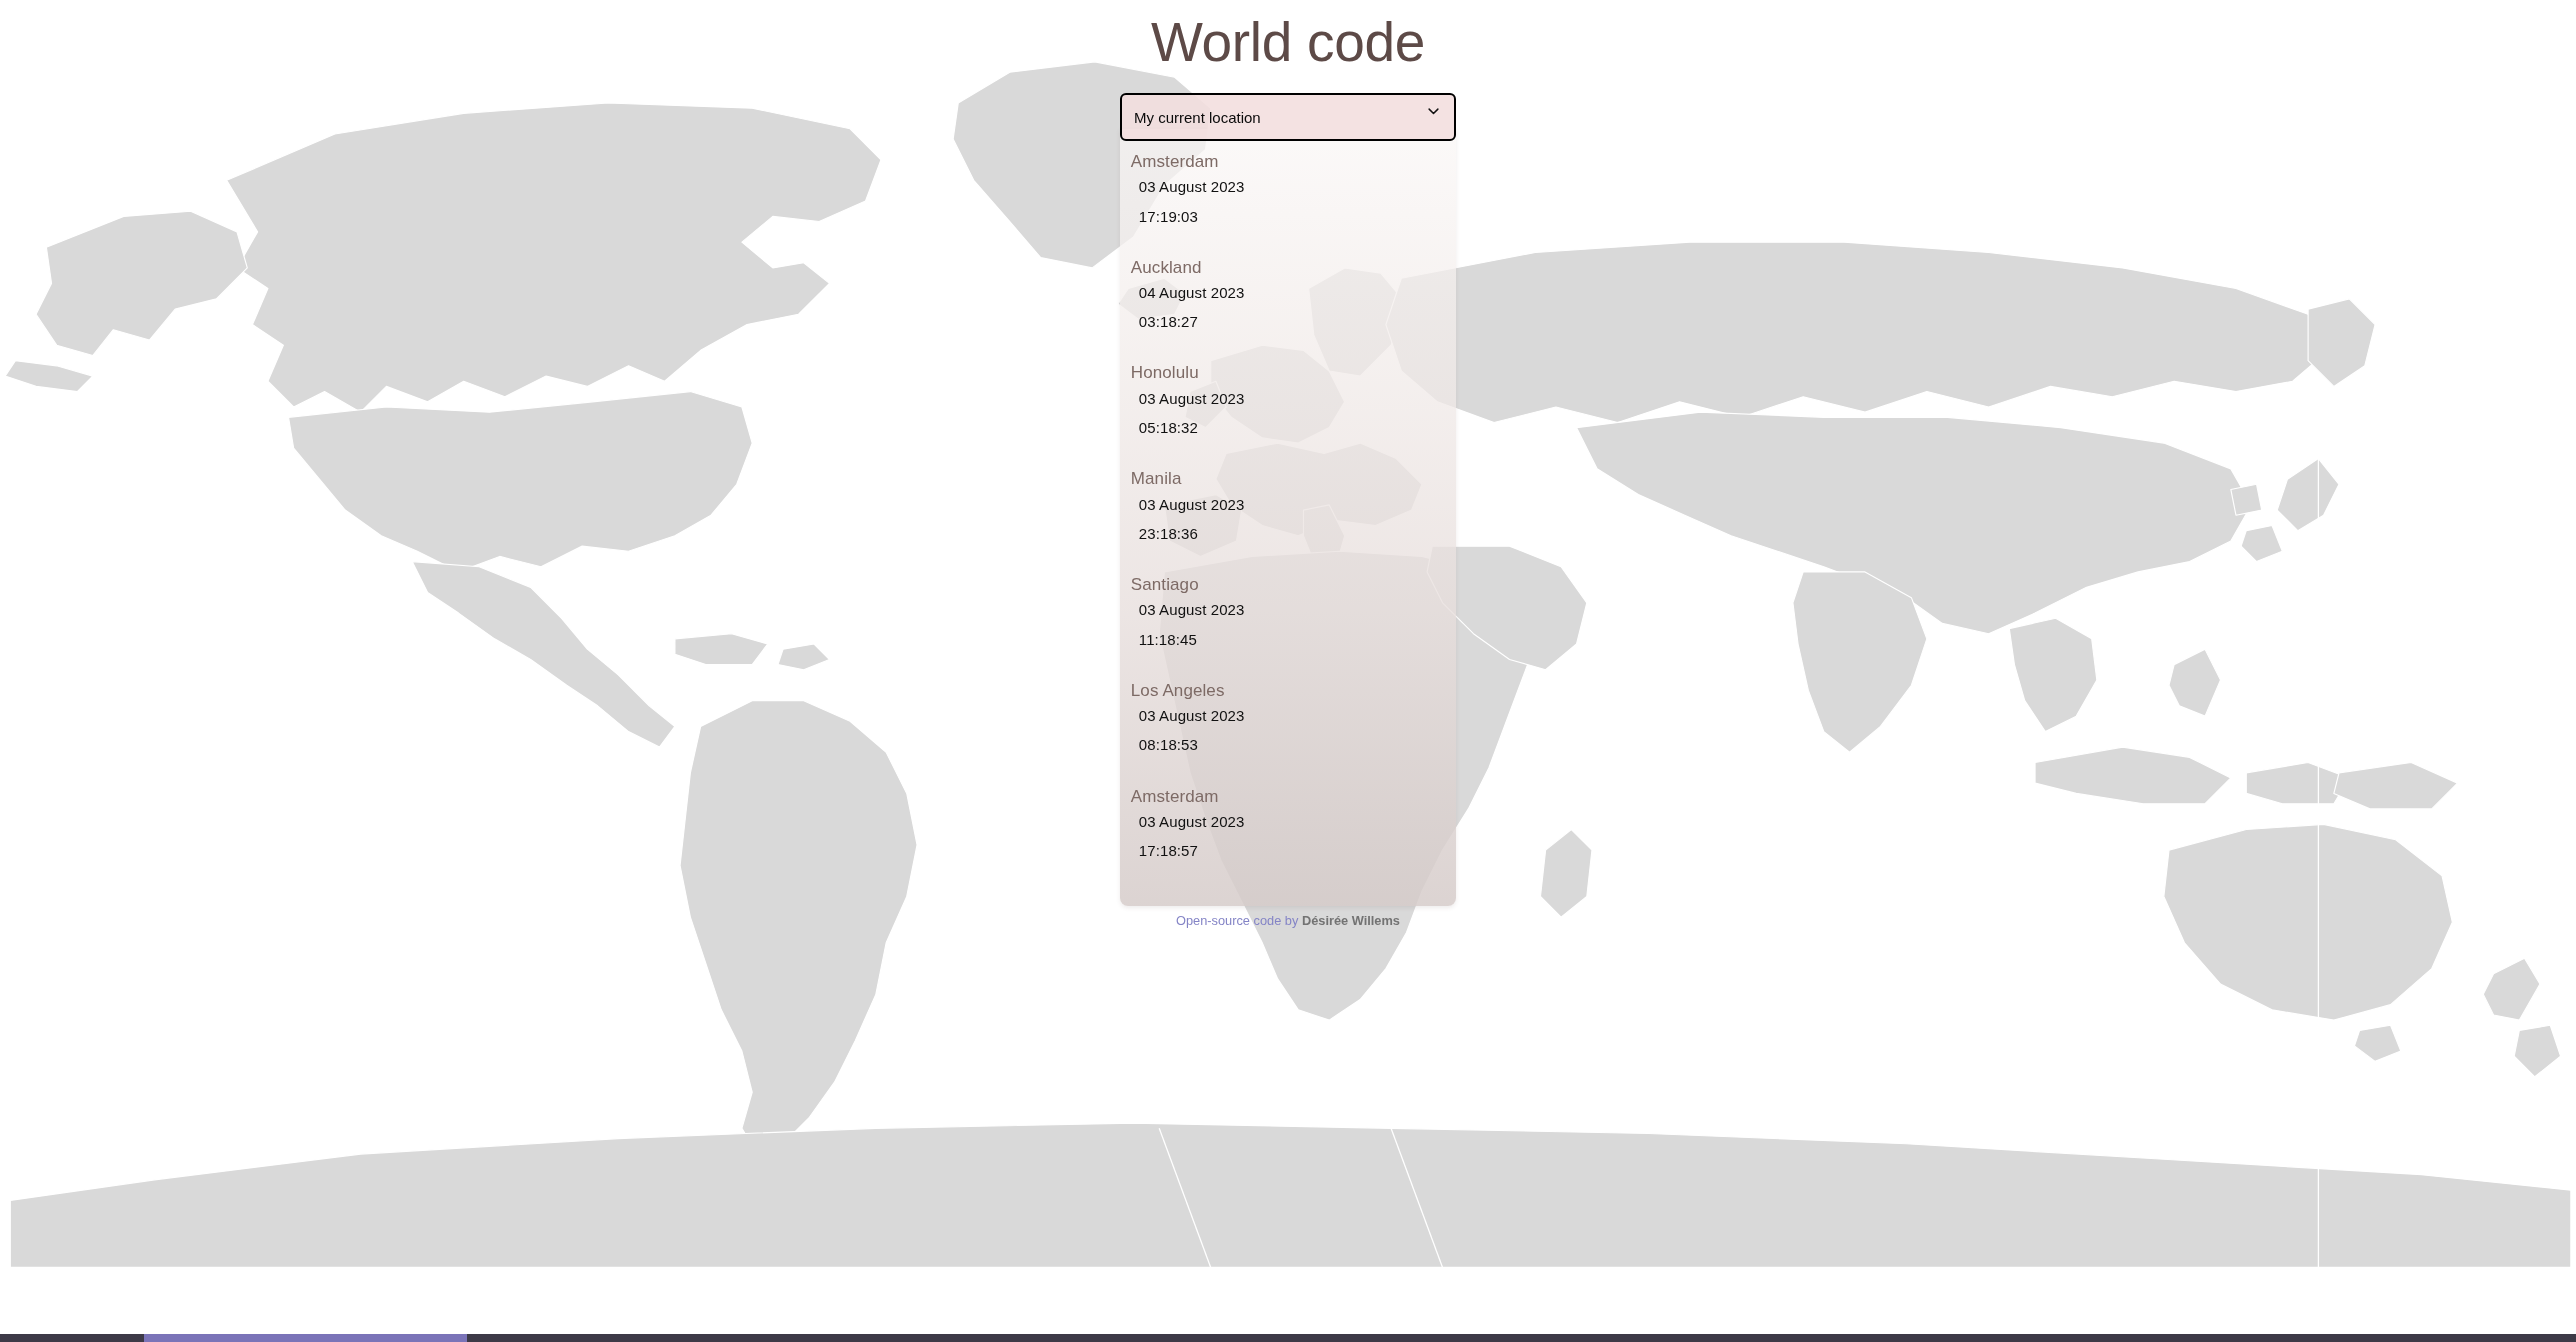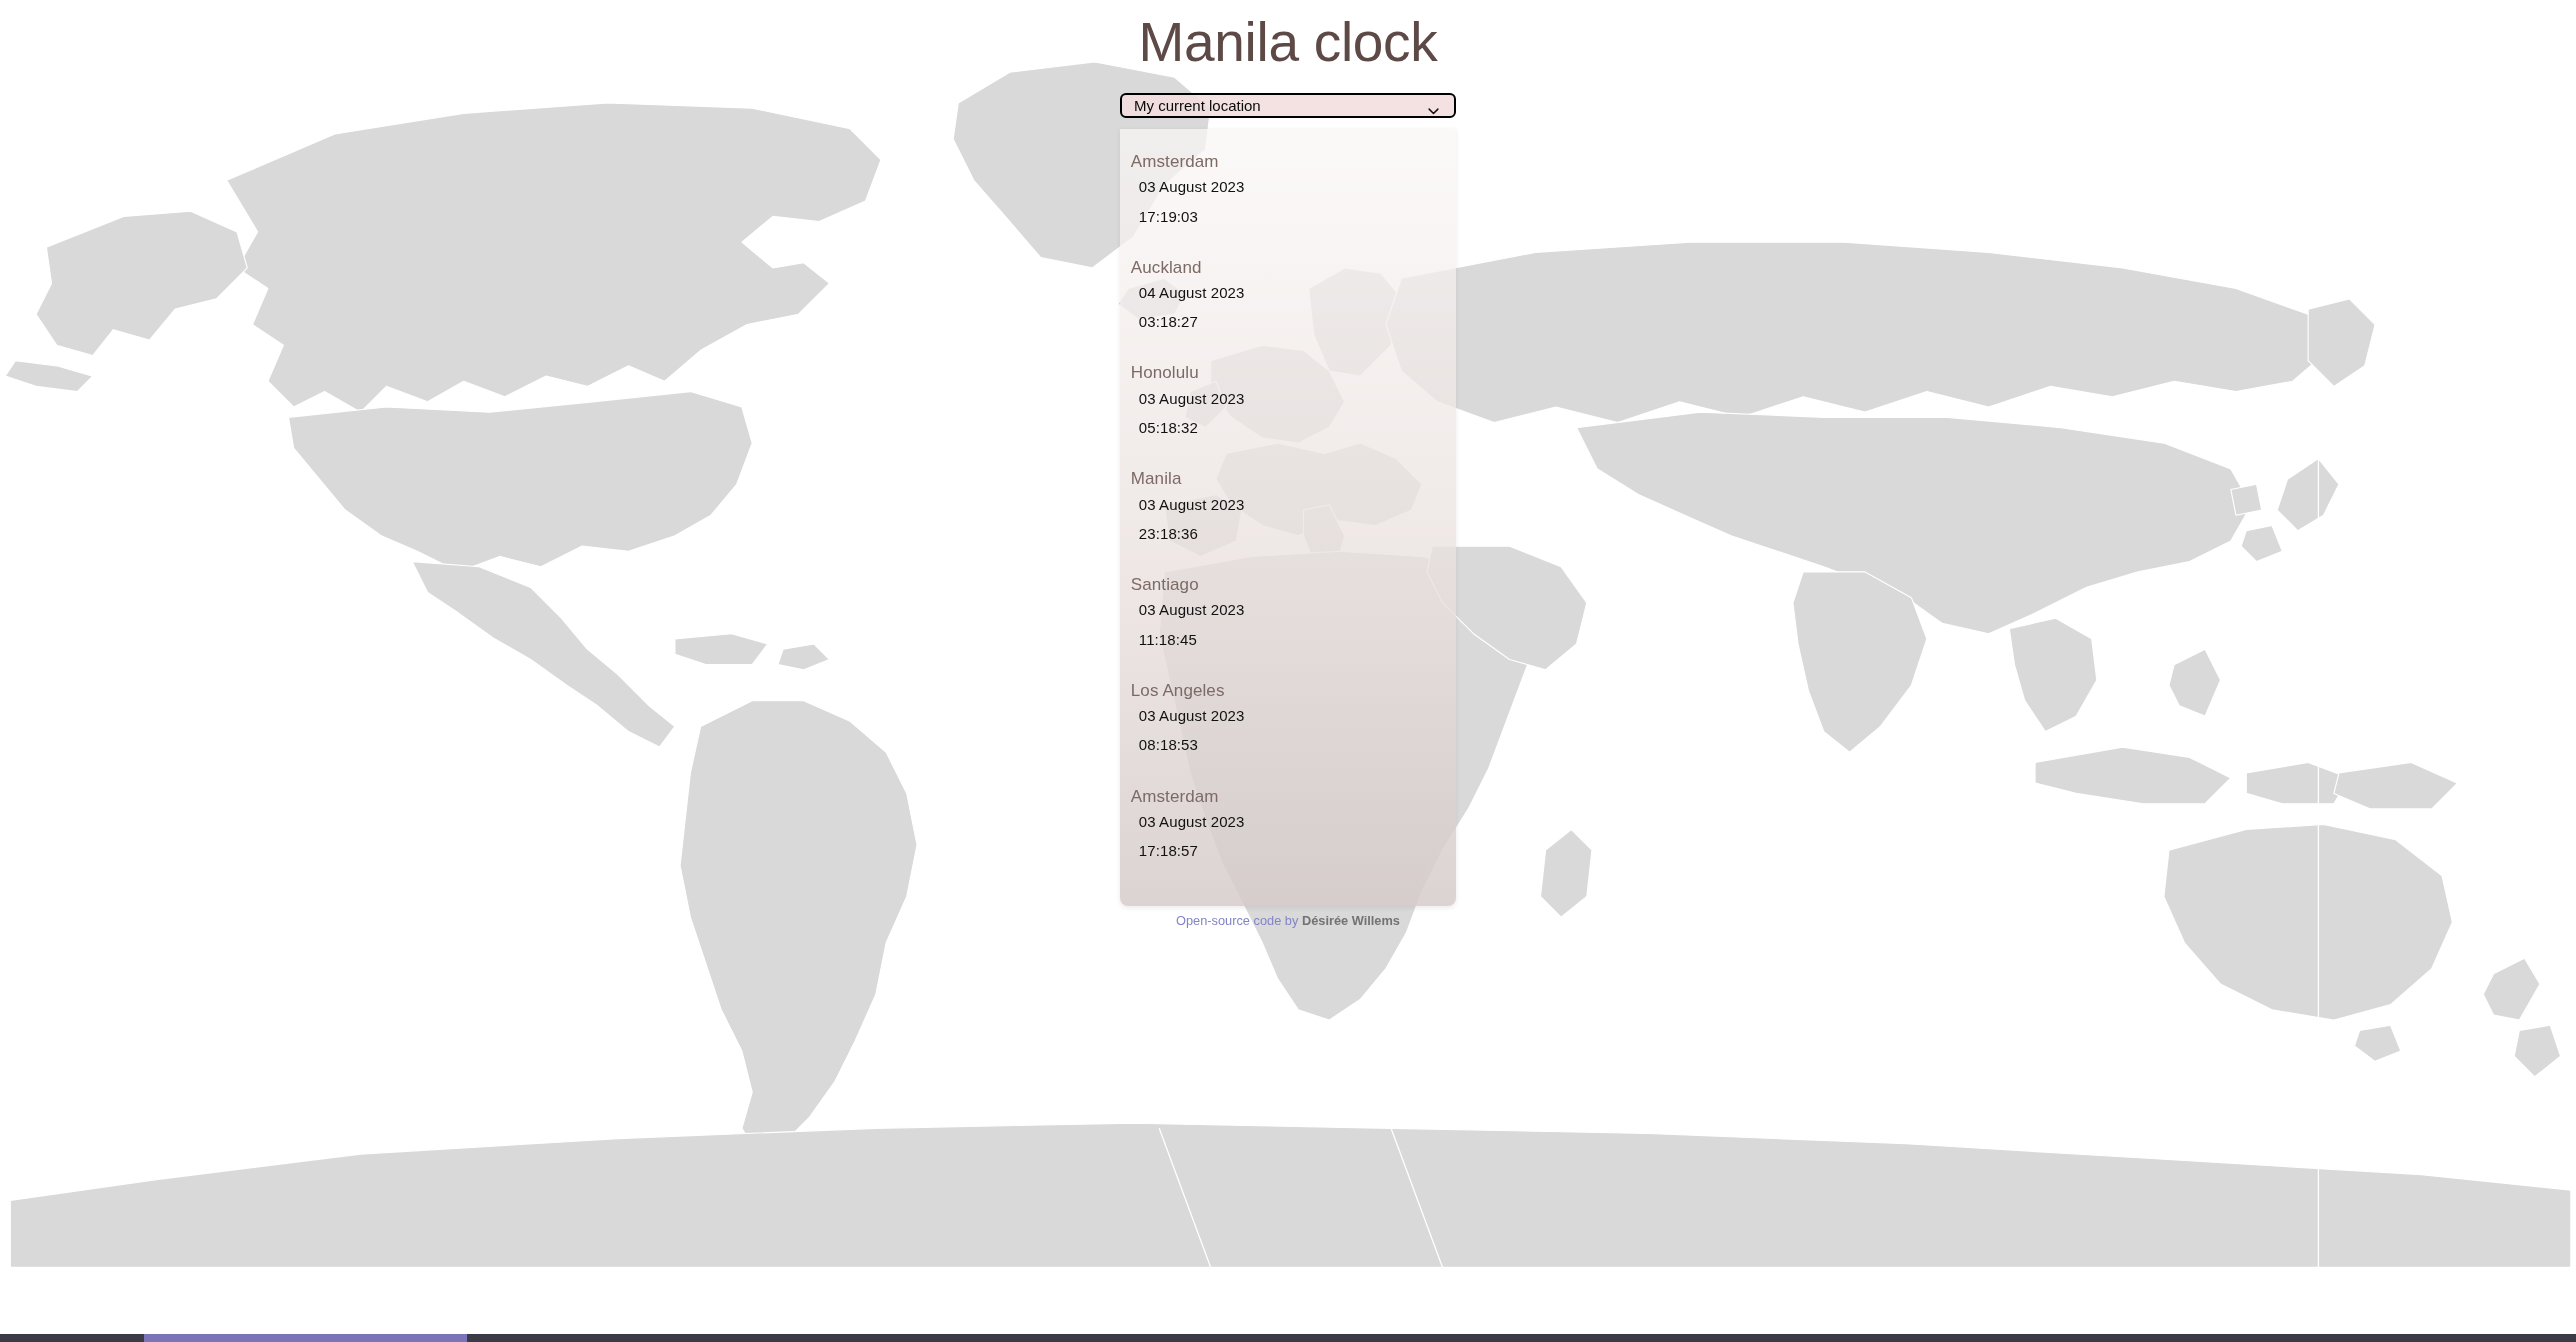--- a/index.html
+++ b/index.html
@@ -60,21 +60,21 @@
   
   .select-wrap {
     position: relative;
     margin-top: 23px;
     height: 36px;
     width: 336px;
     z-index: 5;
   }
   .loc-select {
     width: 100%;
-    height: 25px;
+    height: 48px;
     border: 2px solid #000000;
     border-radius: 6px;
     background: rgba(242,222,222,0.88);
     color: #0a0a0a;
     font-family: "Liberation Sans", "DejaVu Sans", sans-serif;
     font-size: 15px;
     padding: 0 31px 0 12px;
     appearance: none;
     -webkit-appearance: none;
     -moz-appearance: none;
@@ -240,21 +240,21 @@
         <path d="M450 438 L470 492"></path>
         <path d="M540 438 L560 492"></path>
         <path d="M900 150 L900 492"></path>
         <path d="M0 250 L1000 250" opacity="0.0"></path>
       </g>
     </svg>
   </div>
 
   <div id="center-col">
 
-    <h1 id="page-title">Manila clock</h1>
+    <h1 id="page-title">World code</h1>
 
     <div class="select-wrap">
       <select class="loc-select" id="location-select">
       <option value="My current location">My current location</option><option value="Amsterdam">Amsterdam</option><option value="Auckland">Auckland</option><option value="Honolulu">Honolulu</option><option value="Manila">Manila</option><option value="Santiago">Santiago</option><option value="Los Angeles">Los Angeles</option></select>
       <span class="select-chevron">
         <svg viewBox="0 0 24 24" fill="none" stroke="#111111" stroke-width="2.4" stroke-linecap="round" stroke-linejoin="round">
           <polyline points="5,9 12,16 19,9"></polyline>
         </svg>
       </span>
     </div>

